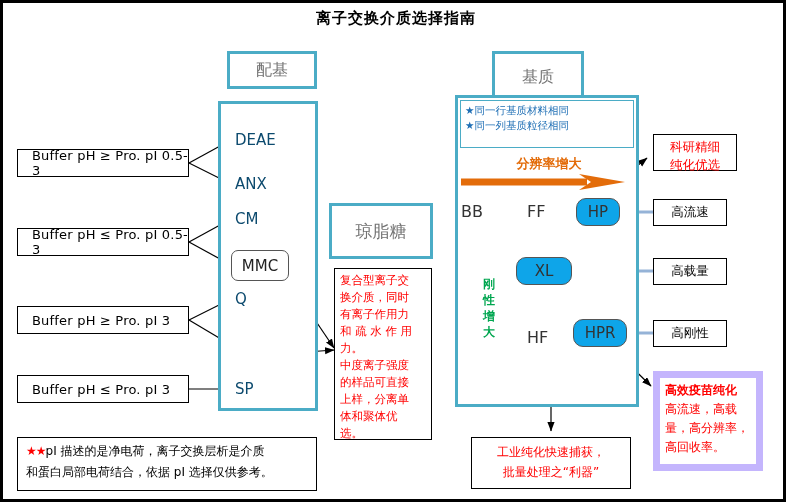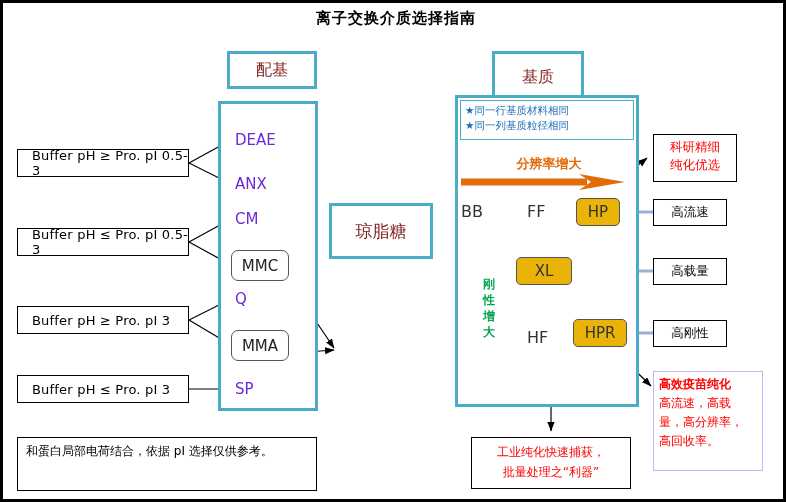--- a/index.html
+++ b/index.html
@@ -6,51 +6,51 @@
   body{width:786px;height:502px;font-family:"DejaVu Sans","Liberation Sans",sans-serif;}
   #canvas{position:relative;width:786px;height:502px;box-sizing:border-box;
           border:3px solid #000;overflow:hidden;background:#fff;}
   .abs{position:absolute;box-sizing:border-box;}
   svg.lines{position:absolute;left:0;top:0;width:786px;height:502px;pointer-events:none;}
 
   .title{top:6px;left:0;width:786px;text-align:center;font-weight:bold;
          font-size:15px;color:#000;letter-spacing:1px;}
 
   .hdrbox{border:3px solid #4BACC6;background:#fff;display:flex;
-          align-items:center;justify-content:center;font-size:16px;color:#7f1d1d;}
+          align-items:center;justify-content:center;font-size:16px;color:#737373;}
   .bufbox{border:1px solid #000;background:#fff;display:flex;align-items:center;
           padding-left:14px;font-size:13px;color:#000;letter-spacing:0.2px;}
 
   .panel{border:3px solid #4BACC6;background:#fff;}
 
-  .lig{font-size:15px;color:#6d28d9;}
+  .lig{font-size:15px;color:#0c4a6e;}
   .ligrounded{border:1px solid #555;border-radius:7px;background:#fff;
               display:flex;align-items:center;justify-content:center;
               font-size:15px;color:#222;}
 
   .redbox{border:1px solid #000;background:#fff;color:#FF0000;font-size:11.5px;
           line-height:17px;padding:3px 5px 0 5px;}
 
   .starline{color:#1F6FB5;font-size:10.5px;line-height:15px;}
   .starbox{border:1px solid #4BACC6;background:#fff;padding:2px 4px;}
 
   .orangelabel{color:#E36C0A;font-weight:bold;font-size:13px;text-align:center;}
   .greenlabel{color:#00A650;font-weight:bold;font-size:12px;line-height:16px;
               text-align:center;width:16px;}
 
   .matcell{font-size:16px;color:#333;}
-  .matround{border:1px solid #555;border-radius:5px;background:#eab308;
+  .matround{border:1px solid #555;border-radius:10px;background:#0ea5e9;
             display:flex;align-items:center;justify-content:center;
             font-size:15px;color:#333;}
 
   .outbox{border:1px solid #000;background:#fff;display:flex;align-items:center;
           justify-content:center;font-size:12.5px;color:#000;}
   .outbox.red{color:#FF0000;display:block;text-align:center;line-height:18px;padding-top:3px;}
 
-  .bigred{border:1px solid #c4b5fd;background:#fff;color:#FF0000;font-size:12px;
+  .bigred{border:7px solid #c4b5fd;background:#fff;color:#FF0000;font-size:12px;
           line-height:19px;padding:3px 4px 0 5px;}
   .bigred .bold{font-weight:bold;}
 
   .capbox{border:1px solid #000;background:#fff;color:#FF0000;font-size:12px;
           line-height:20px;text-align:center;padding-top:4px;}
 
   .notebox{border:1px solid #000;background:#fff;font-size:12px;color:#000;
            line-height:21px;padding:3px 6px 0 8px;}
   .notebox .stars{color:#FF0000;font-weight:bold;letter-spacing:-1px;}
 </style>
@@ -102,36 +102,47 @@
 
   <div class="abs hdrbox" style="left:224px;top:48px;width:90px;height:38px;">配基</div>
 
   <div class="abs panel" style="left:215px;top:98px;width:100px;height:310px;"></div>
 
   <div class="abs lig" style="left:232px;top:128px;">DEAE</div>
   <div class="abs lig" style="left:232px;top:172px;">ANX</div>
   <div class="abs lig" style="left:232px;top:207px;">CM</div>
   <div class="abs ligrounded" style="left:228px;top:247px;width:58px;height:31px;">MMC</div>
   <div class="abs lig" style="left:232px;top:287px;">Q</div>
-  <div class="abs ligrounded" style="left:228px;top:327px;width:58px;height:31px;">MMA</div>
   <div class="abs lig" style="left:232px;top:377px;">SP</div>
 
   <div class="abs bufbox" style="left:14px;top:146px;width:172px;height:28px;">Buffer pH ≥ Pro. pI 0.5-3</div>
   <div class="abs bufbox" style="left:14px;top:225px;width:172px;height:28px;">Buffer pH ≤ Pro. pI 0.5-3</div>
   <div class="abs bufbox" style="left:14px;top:303px;width:172px;height:28px;">Buffer pH ≥ Pro. pI 3</div>
   <div class="abs bufbox" style="left:14px;top:372px;width:172px;height:28px;">Buffer pH ≤ Pro. pI 3</div>
 
   <div class="abs hdrbox" style="left:326px;top:200px;width:104px;height:56px;font-size:17px;">琼脂糖</div>
 
+  <div class="abs redbox" style="left:331px;top:265px;width:98px;height:172px;">
+    <div>复合型离子交</div>
+    <div>换介质，同时</div>
+    <div>有离子作用力</div>
+    <div>和 疏 水 作 用</div>
+    <div>力。</div>
+    <div>中度离子强度</div>
+    <div>的样品可直接</div>
+    <div>上样，分离单</div>
+    <div>体和聚体优</div>
+    <div>选。</div>
+  </div>
 
   <div class="abs hdrbox" style="left:489px;top:48px;width:92px;height:52px;">基质</div>
 
   <div class="abs panel" style="left:452px;top:92px;width:184px;height:312px;"></div>
 
-  <div class="abs starbox" style="left:457px;top:97px;width:174px;height:40px;">
+  <div class="abs starbox" style="left:457px;top:97px;width:174px;height:48px;">
     <div class="starline">★同一行基质材料相同</div>
     <div class="starline">★同一列基质粒径相同</div>
   </div>
 
   <div class="abs orangelabel" style="left:470px;top:152px;width:152px;">分辨率增大</div>
   <svg class="abs" style="left:456px;top:168px;width:168px;height:22px;">
     <line x1="2" y1="11" x2="128" y2="11" stroke="#E36C0A" stroke-width="7"></line>
     <path d="M120,3 L166,11 L120,19 L132,11 z" fill="#E36C0A"></path>
   </svg>
 
@@ -139,37 +150,40 @@
     <div style="word-break:break-all;">刚性增大</div>
   </div>
 
   <div class="abs matcell" style="left:458px;top:199px;">BB</div>
   <div class="abs matcell" style="left:524px;top:199px;">FF</div>
   <div class="abs matround" style="left:573px;top:195px;width:44px;height:28px;">HP</div>
   <div class="abs matround" style="left:513px;top:254px;width:56px;height:28px;">XL</div>
   <div class="abs matcell" style="left:524px;top:325px;">HF</div>
   <div class="abs matround" style="left:570px;top:316px;width:54px;height:28px;">HPR</div>
 
-  <div class="abs outbox red" style="left:650px;top:131px;width:84px;height:48px;">
+  <div class="abs outbox red" style="left:650px;top:131px;width:84px;height:37px;">
     <div>科研精细</div>
     <div>纯化优选</div>
   </div>
   <div class="abs outbox" style="left:650px;top:196px;width:74px;height:27px;">高流速</div>
   <div class="abs outbox" style="left:650px;top:255px;width:74px;height:27px;">高载量</div>
   <div class="abs outbox" style="left:650px;top:317px;width:74px;height:27px;">高刚性</div>
 
   <div class="abs bigred" style="left:650px;top:368px;width:110px;height:100px;">
     <div class="bold">高效疫苗纯化</div>
     <div>高流速，高载</div>
     <div>量，高分辨率，</div>
     <div>高回收率。</div>
   </div>
 
   <div class="abs capbox" style="left:468px;top:434px;width:160px;height:52px;">
     <div>工业纯化快速捕获，</div>
     <div>批量处理之“利器”</div>
   </div>
 
   <div class="abs notebox" style="left:14px;top:434px;width:300px;height:54px;">
+    <div>
+      <span class="stars">★★</span><span>pI 描述的是净电荷，离子交换层析是介质</span>
+    </div>
     <div>和蛋白局部电荷结合，依据 pI 选择仅供参考。</div>
   </div>
 
 </div>
 
 </body></html>

